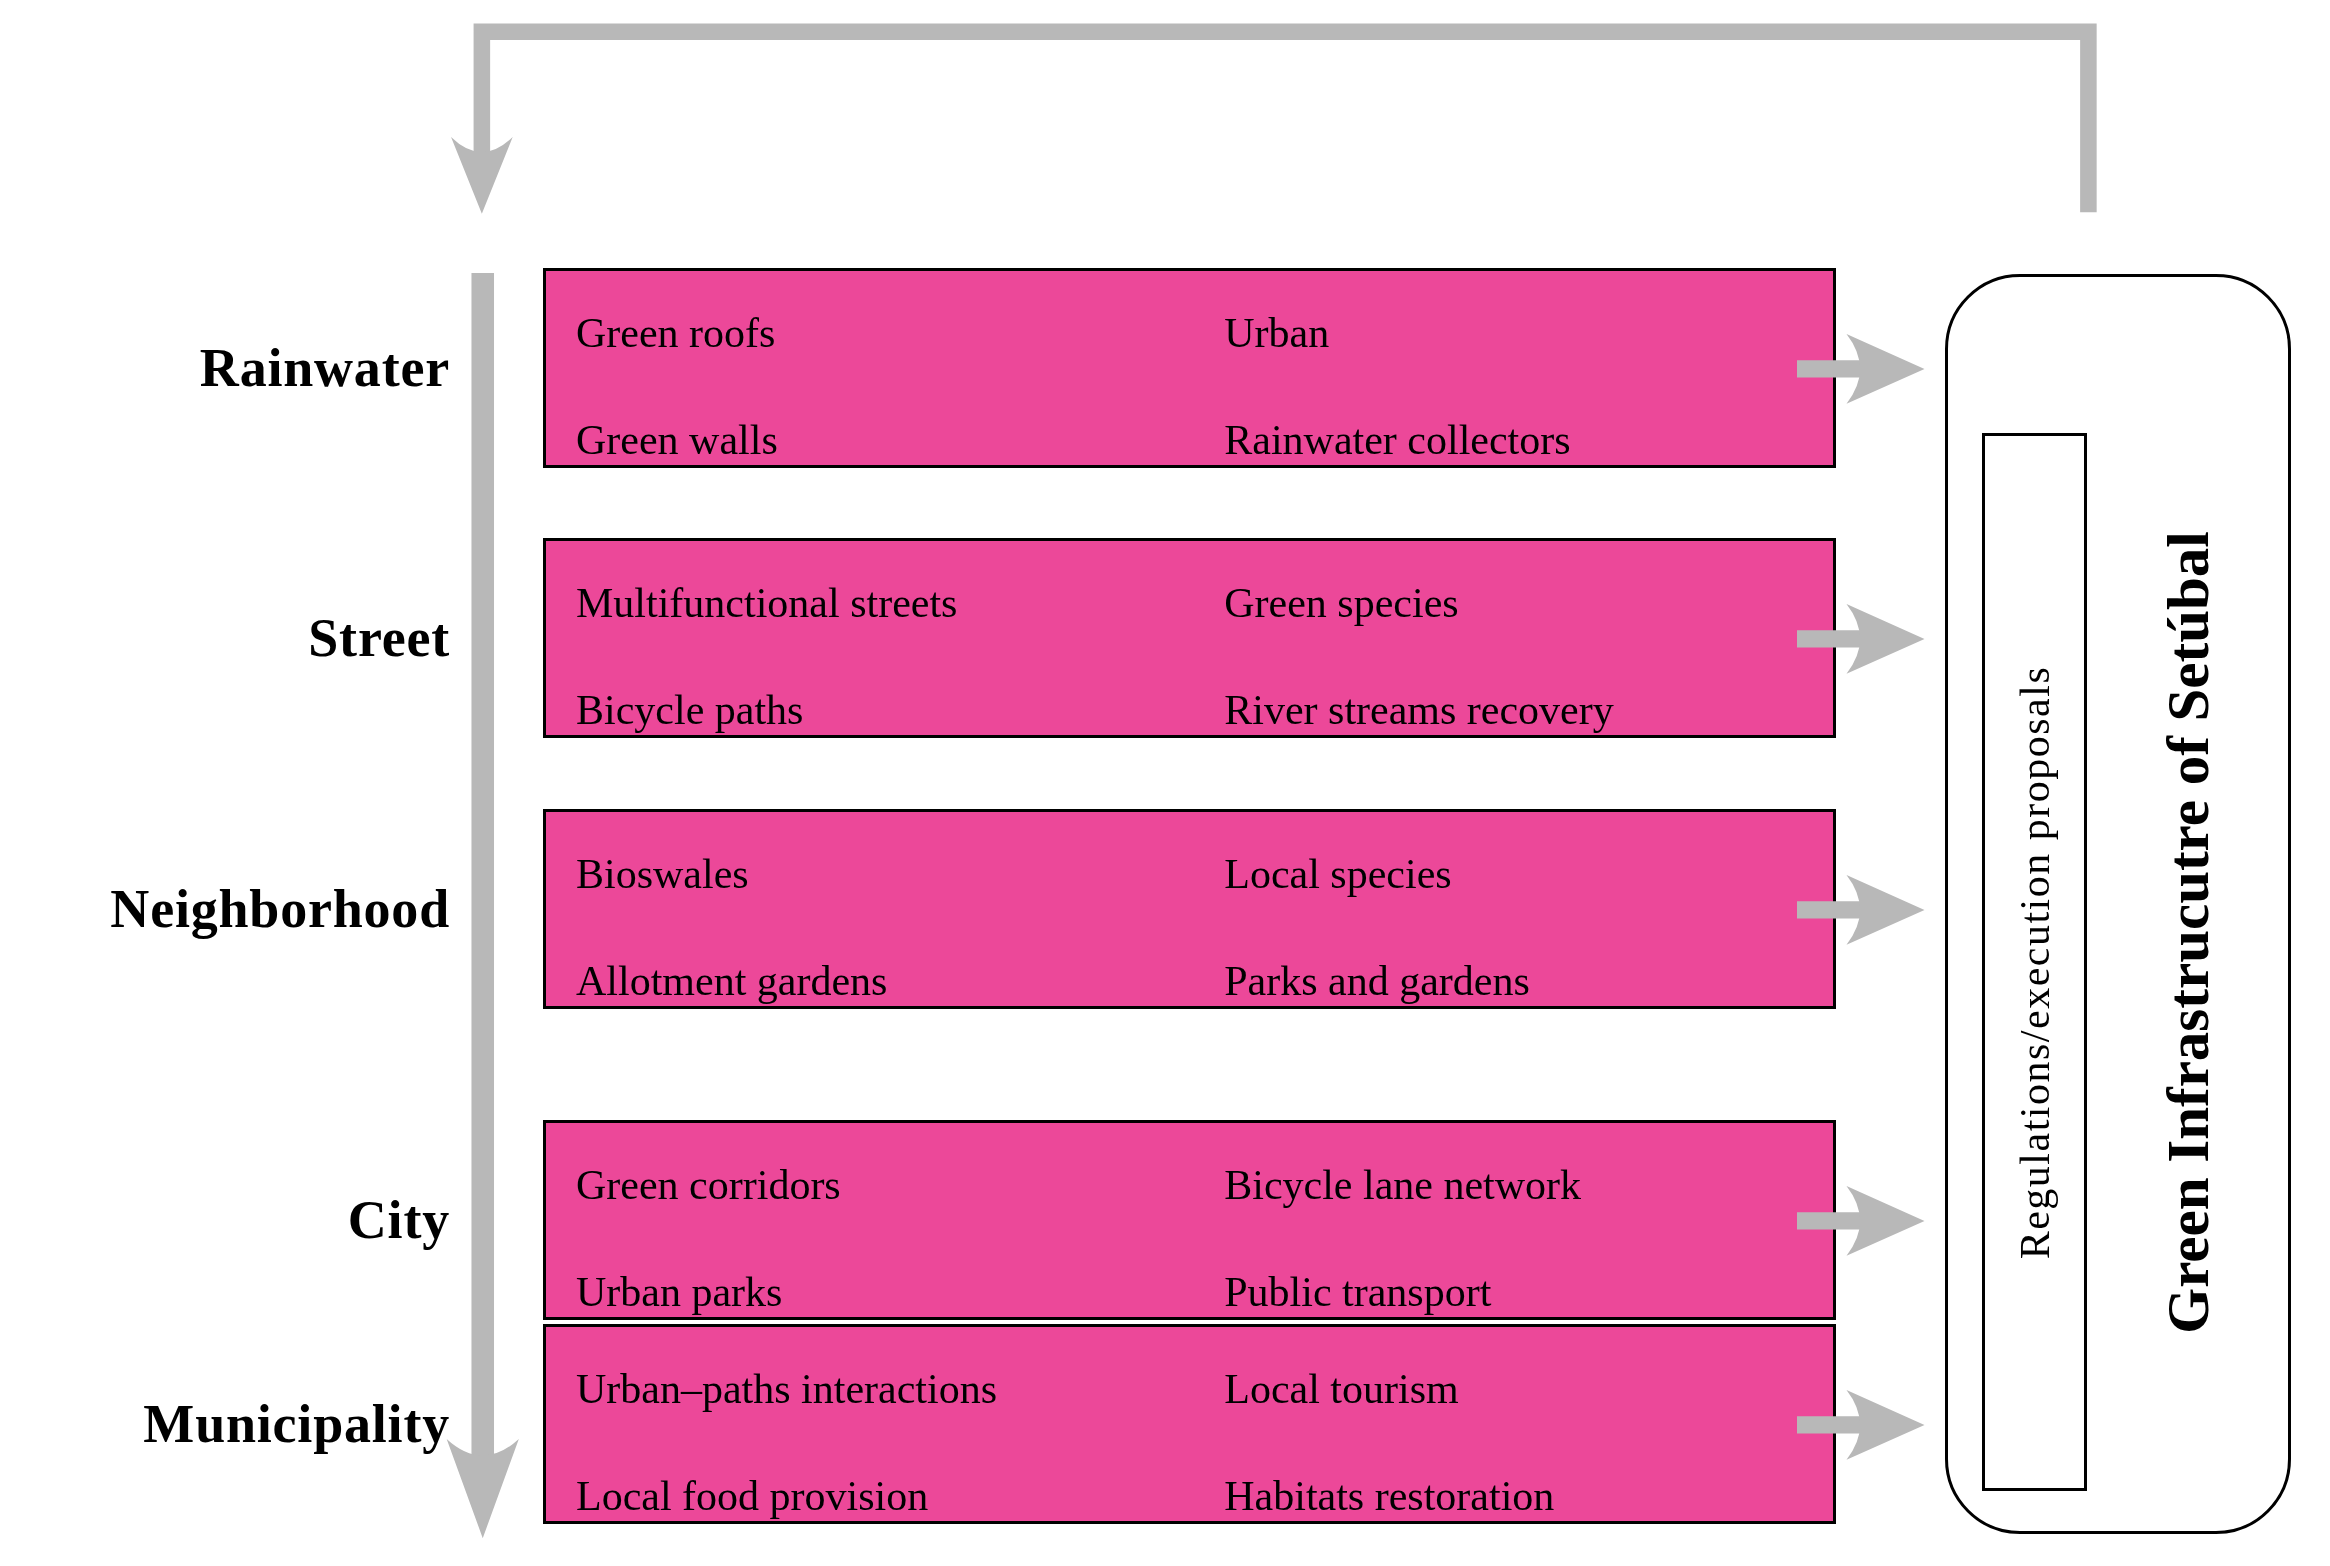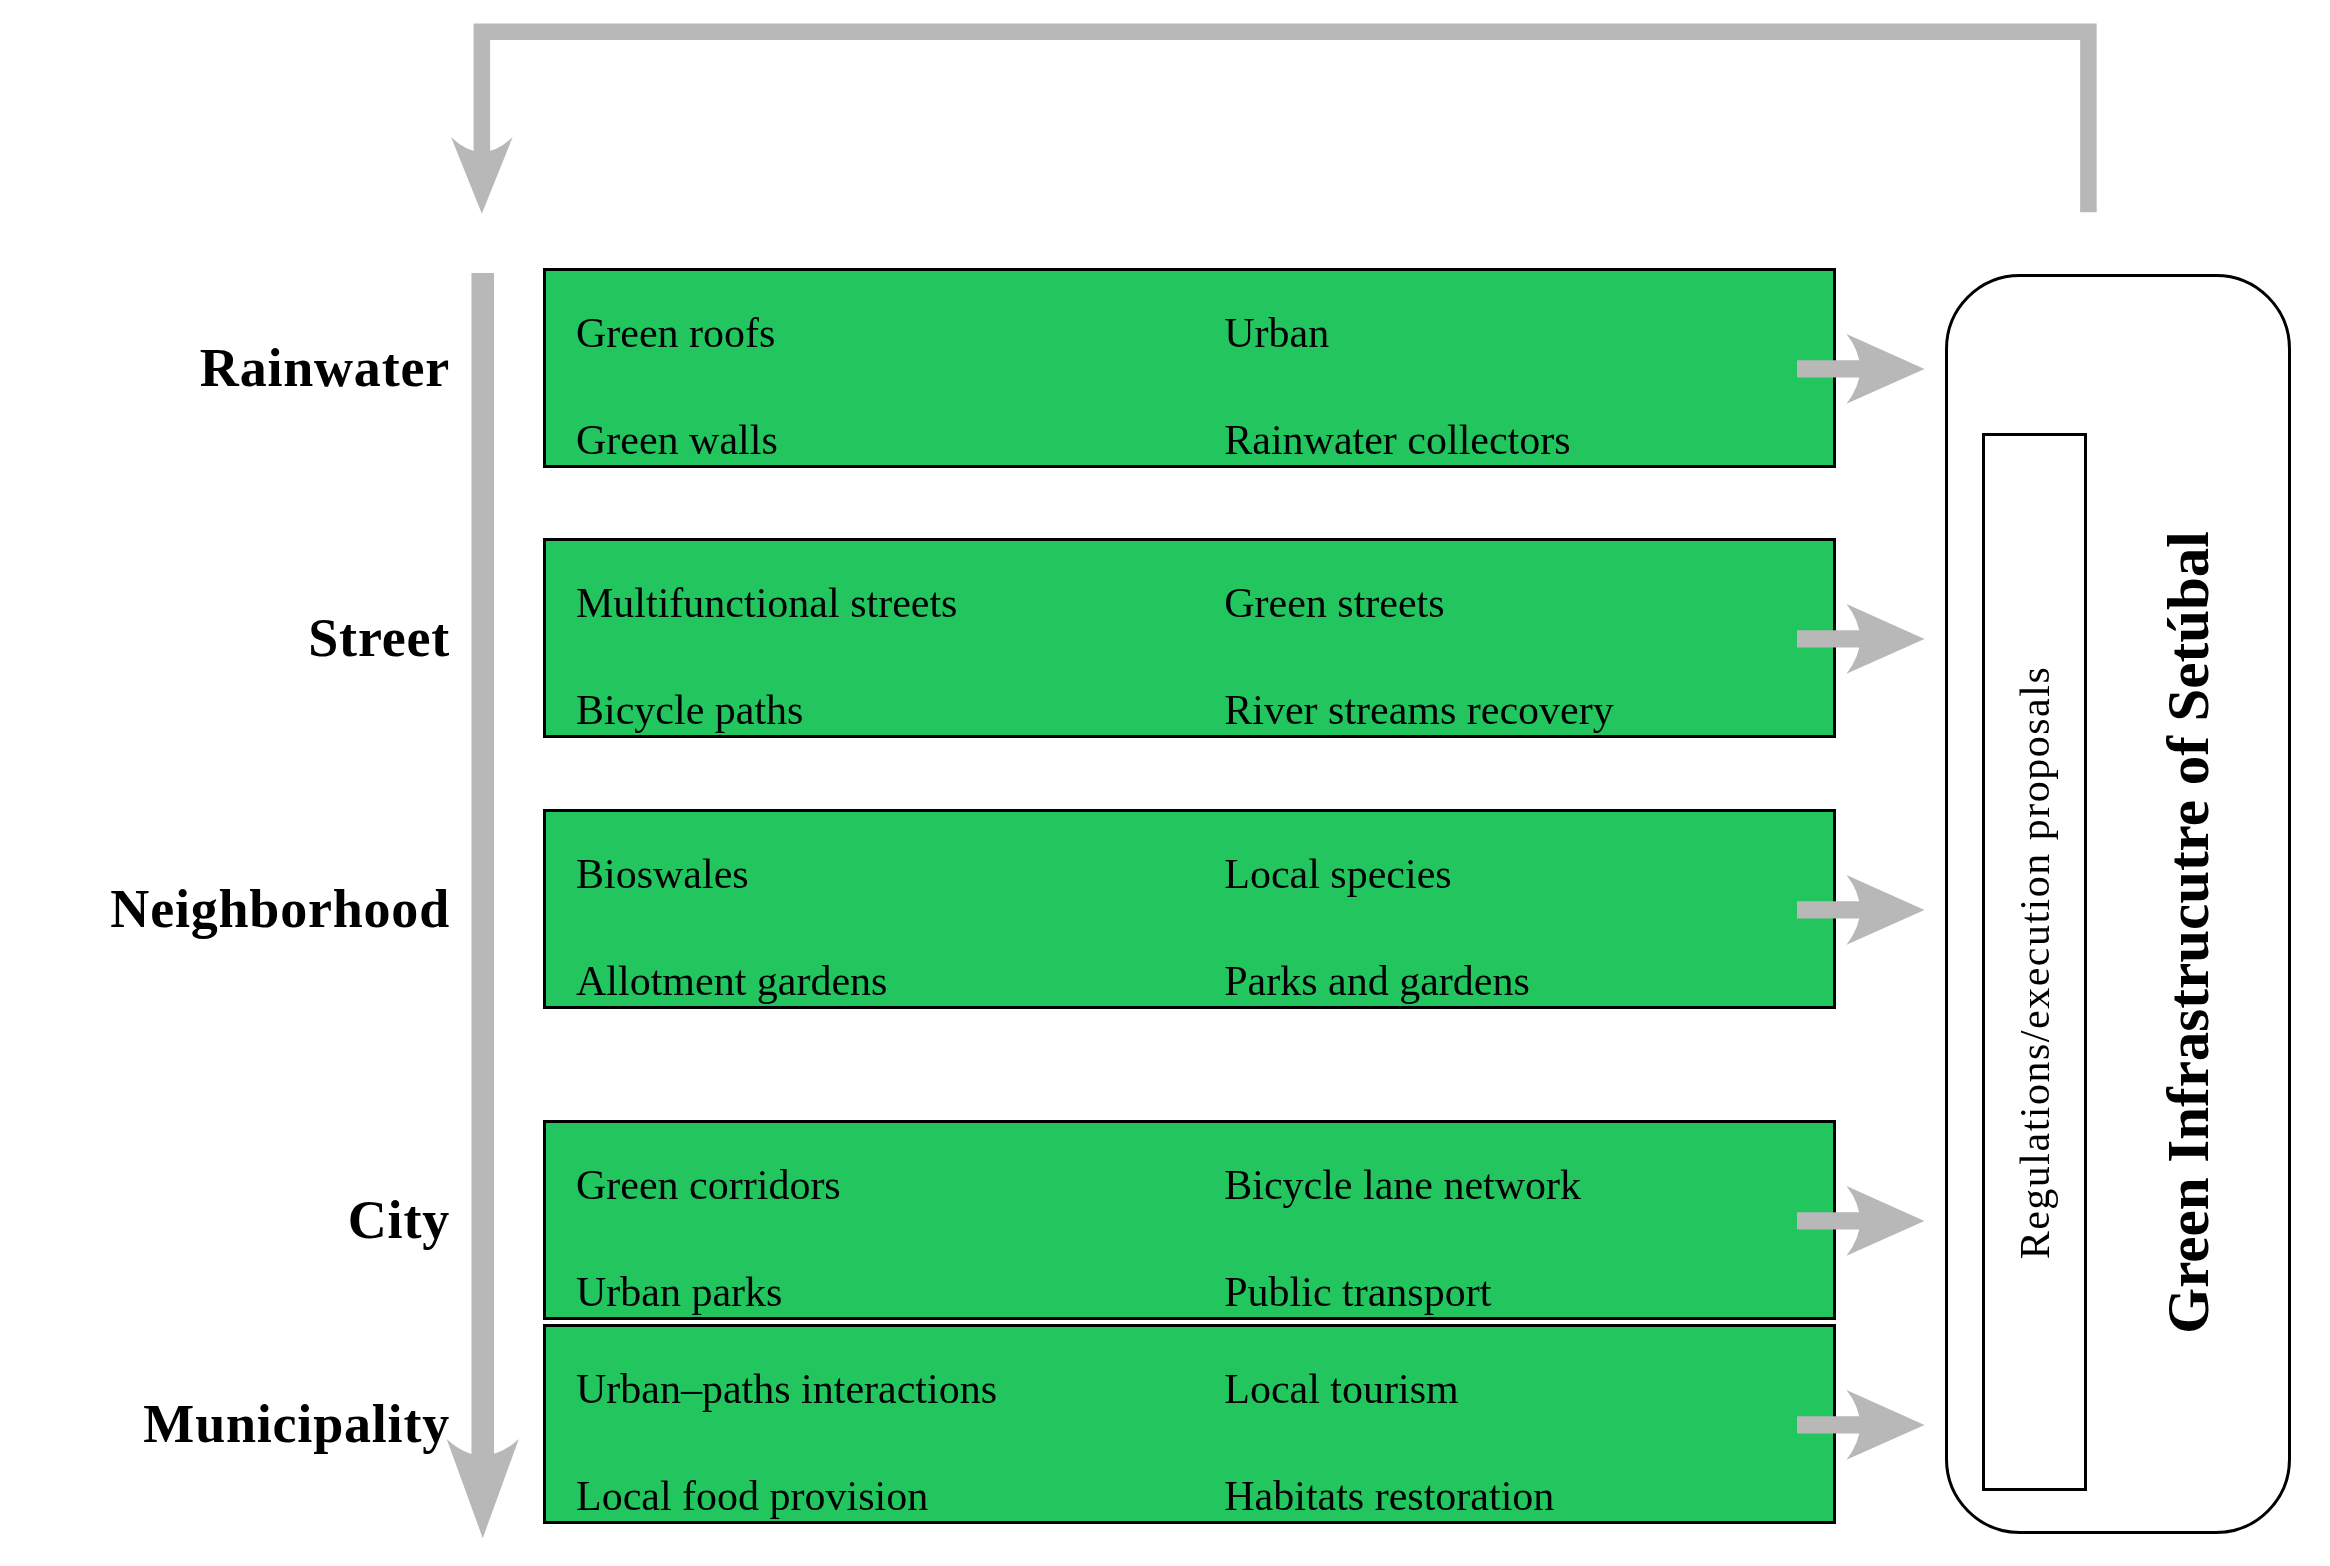--- a/index.html
+++ b/index.html
@@ -45,21 +45,21 @@
   }
 
   .level-box {
     position: absolute;
     left: 543px;
     top: 0;
     width: 1293px;
     height: 200px;
     border: 3px solid #000000;
     box-sizing: border-box;
-    background: #22c55e;
+    background: #ec4899;
     display: flex;
   }
   .col {
     display: flex;
     flex-direction: column;
     padding-top: 38px;
     gap: 59px;
     font-size: 42px;
     line-height: 1.15;
     white-space: nowrap;
@@ -169,21 +169,21 @@
 </div>
 
 <div class="row r1">
   <div class="scale-label">Street</div>
   <div class="level-box">
     <div class="col left">
       <div class="item">Multifunctional streets</div>
       <div class="item">Bicycle paths</div>
     </div>
     <div class="col right">
-      <div class="item">Green streets</div>
+      <div class="item">Green species</div>
       <div class="item">River streams recovery</div>
     </div>
   </div>
   <svg class="level-arrow" width="135" height="83" viewBox="0 0 180 110">
     <rect x="0" y="44" width="100" height="23" fill="#b8b8b8"></rect>
     <path d="M 170 55.5 L 66 9 Q 102 55.5 66 102 Z" fill="#b8b8b8"></path>
   </svg>
 </div>
 
 <div class="row r2">

